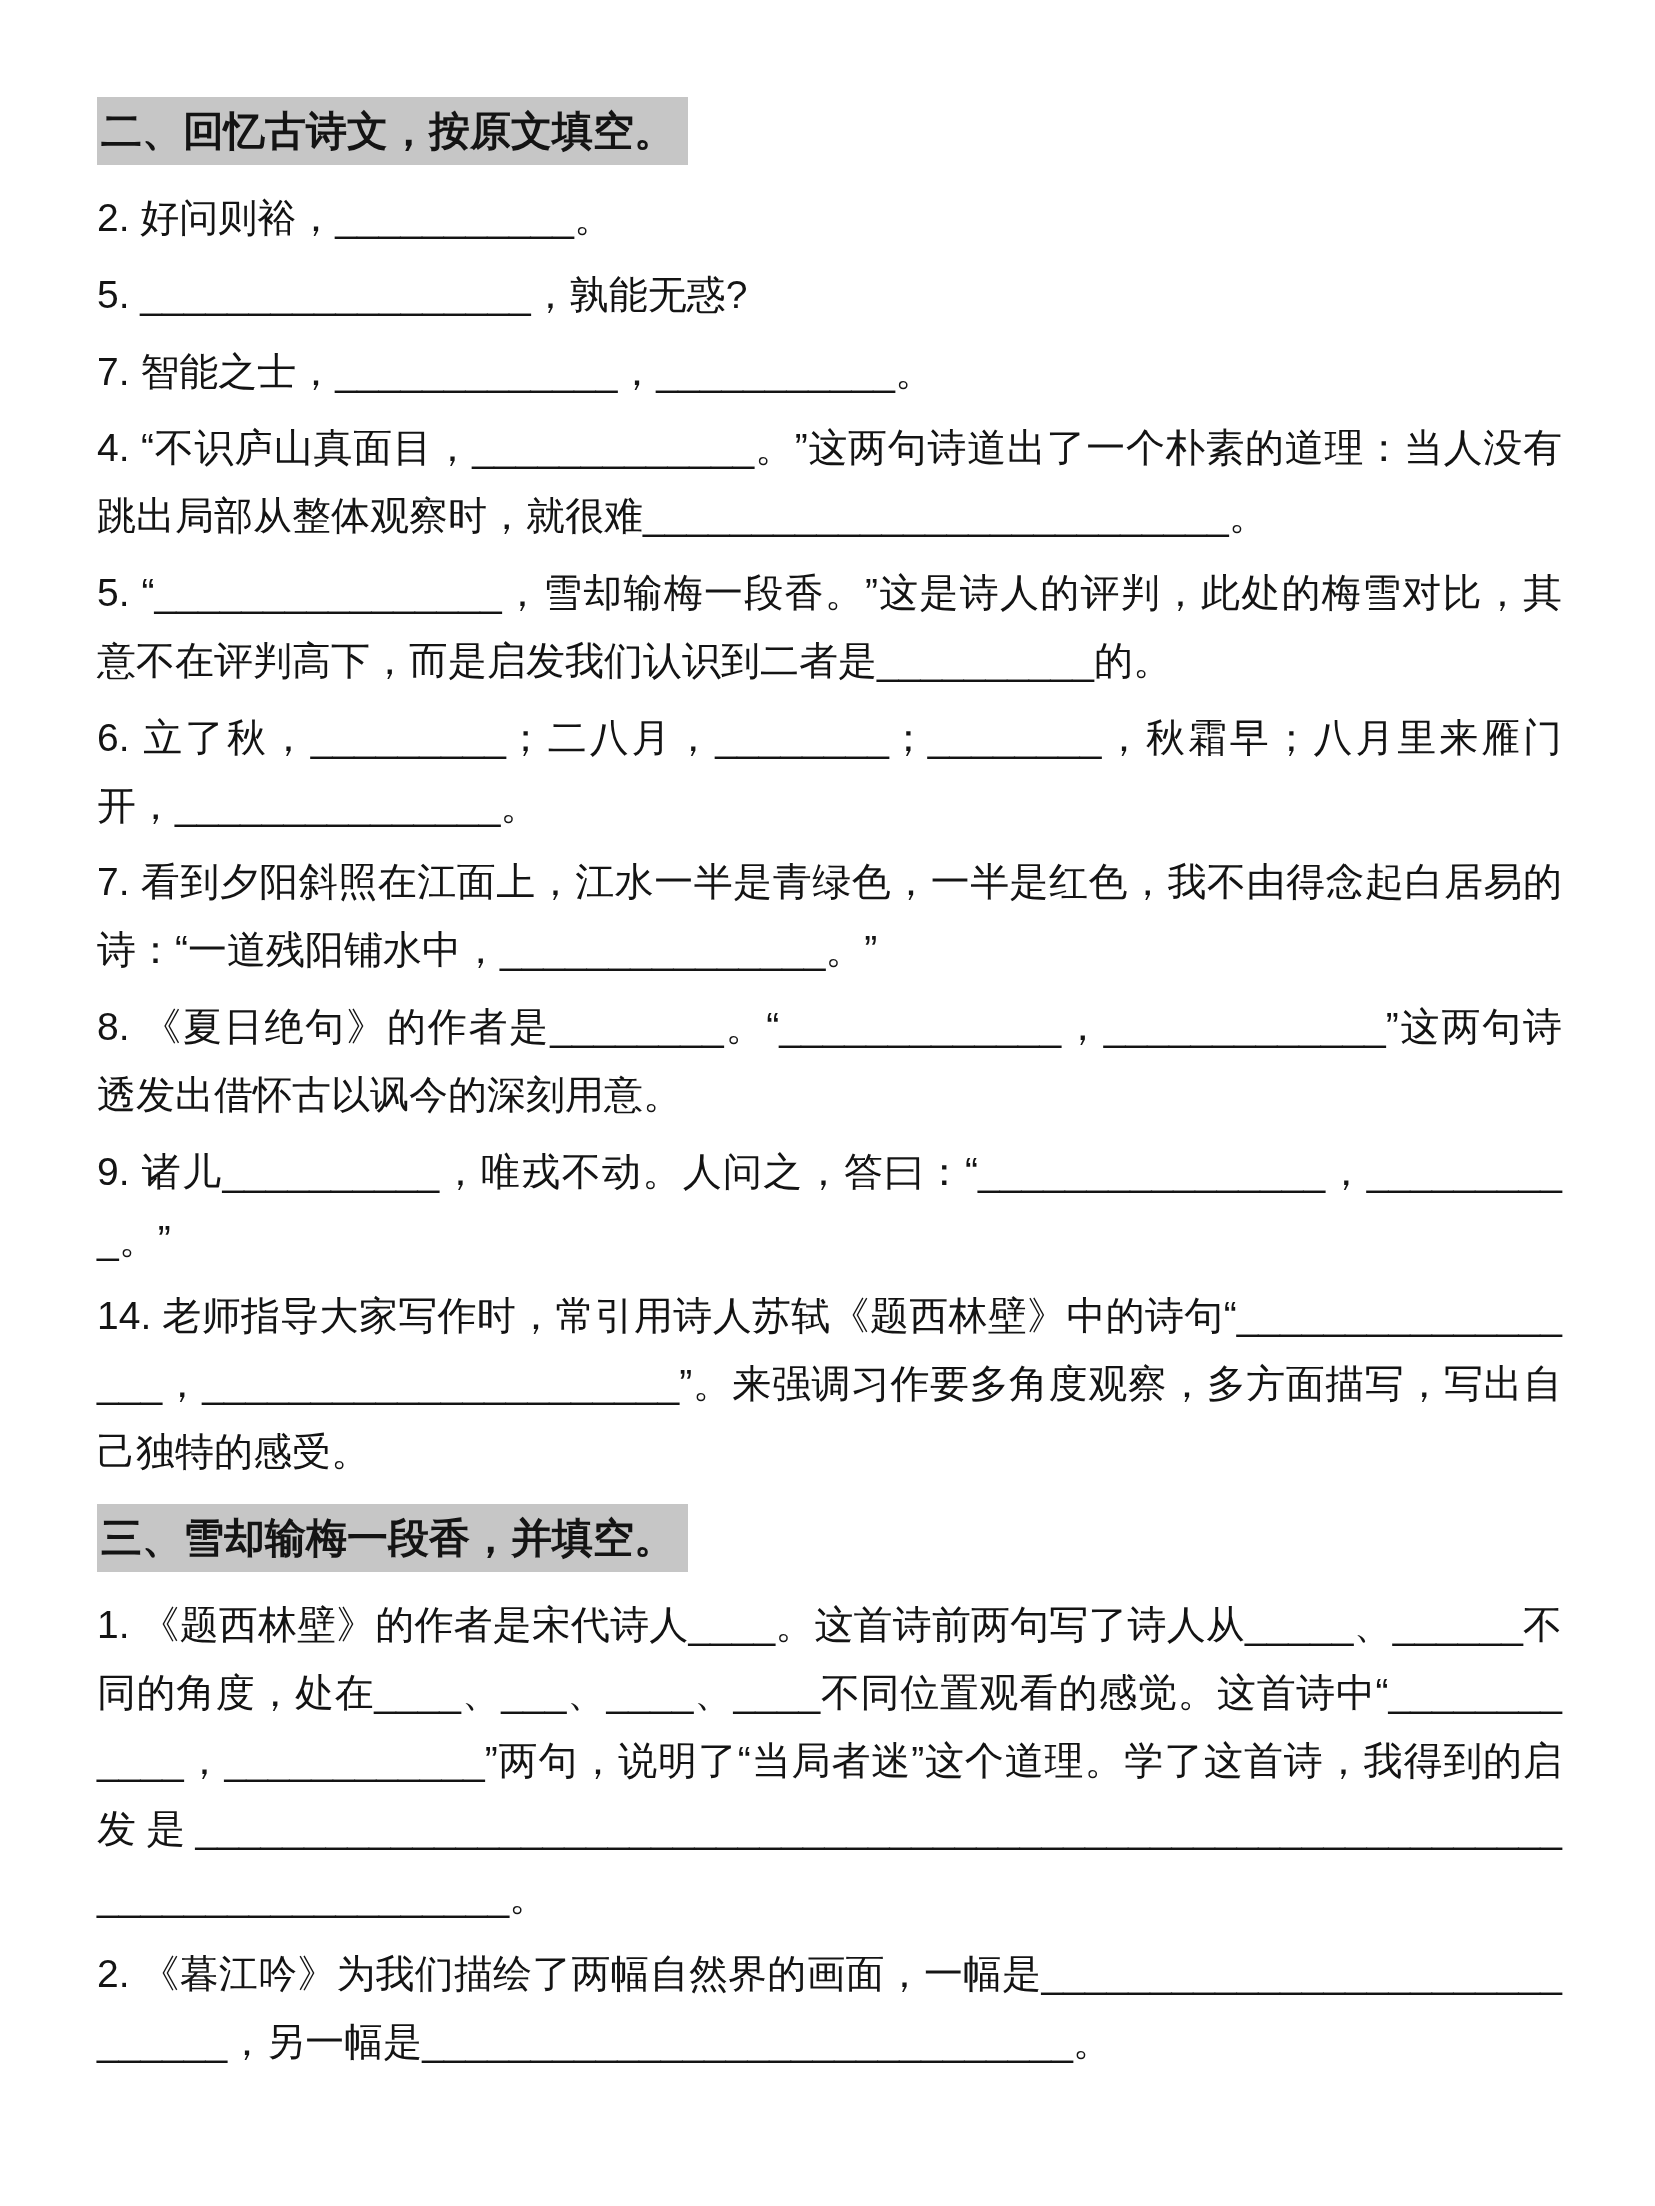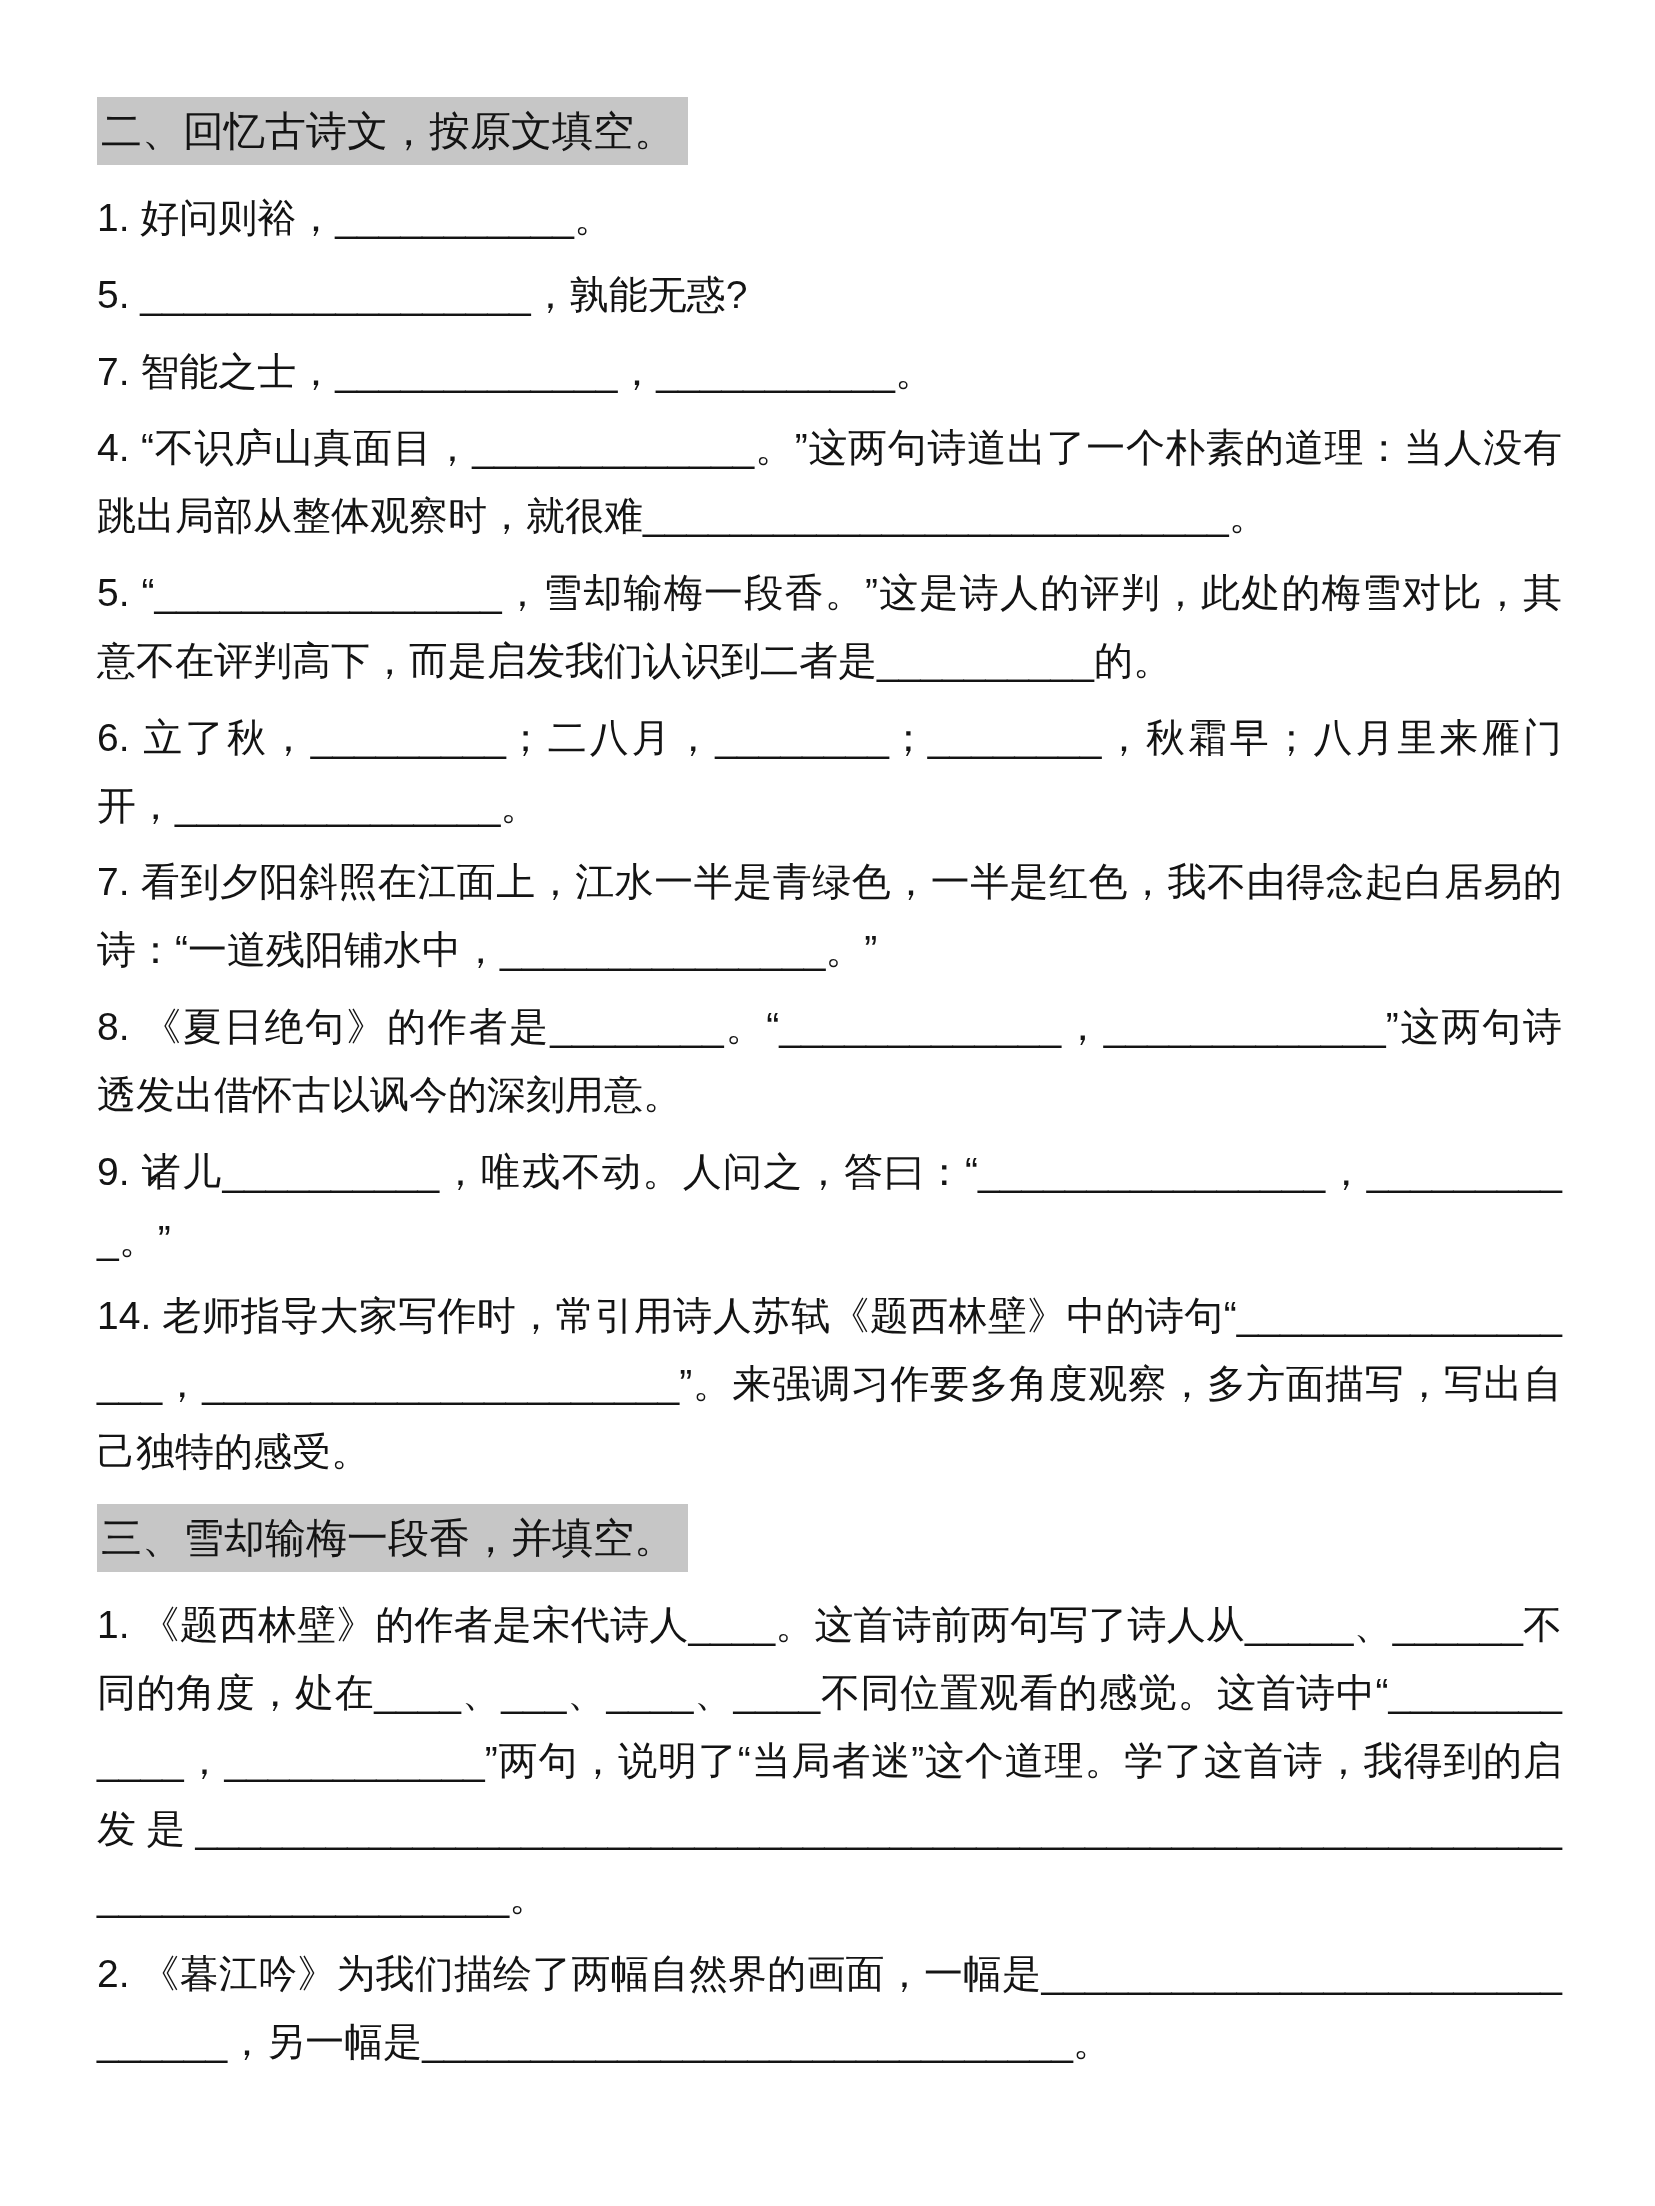--- a/index.html
+++ b/index.html
@@ -21,21 +21,21 @@
     width: 1655px;
     height: 2207px;
     padding: 97px 93px 39px 97px;
     background: var(--bg);
   }
   .section { margin: 0; }
   .section-heading {
     margin: 0 0 19.4px 0;
     font-size: 41px;
     line-height: 60px;
-    font-weight: normal;
+    font-weight: bold;
   }
   .heading-bar {
     display: inline-block;
     background: var(--highlight);
     padding: 3.9px 13.6px 3.9px 3.9px;
   }
   .question {
     margin: 0 0 8.7px 0;
     font-size: 39px;
     line-height: 68px;
@@ -44,21 +44,21 @@
   }
   .section + .section { margin-top: 17.5px; }
 </style>
 </head>
 <body>
 
 <div class="page">
 
   <section class="section">
     <h2 class="section-heading"><span class="heading-bar">二、回忆古诗文，按原文填空。</span></h2>
-    <p class="question">1. 好问则裕，___________。</p>
+    <p class="question">2. 好问则裕，___________。</p>
     <p class="question">5. __________________，孰能无惑?</p>
     <p class="question">7. 智能之士，_____________，___________。</p>
     <p class="question">4. “不识庐山真面目，_____________。”这两句诗道出了一个朴素的道理：当人没有跳出局部从整体观察时，就很难___________________________。</p>
     <p class="question">5. “________________，雪却输梅一段香。”这是诗人的评判，此处的梅雪对比，其意不在评判高下，而是启发我们认识到二者是__________的。</p>
     <p class="question">6. 立了秋，_________；二八月，________；________，秋霜早；八月里来雁门开，_______________。</p>
     <p class="question">7. 看到夕阳斜照在江面上，江水一半是青绿色，一半是红色，我不由得念起白居易的诗：“一道残阳铺水中，_______________。”</p>
     <p class="question">8. 《夏日绝句》的作者是________。“_____________，_____________”这两句诗透发出借怀古以讽今的深刻用意。</p>
     <p class="question">9. 诸儿__________，唯戎不动。人问之，答曰：“________________，__________。”</p>
     <p class="question">14. 老师指导大家写作时，常引用诗人苏轼《题西林壁》中的诗句“__________________，______________________”。来强调习作要多角度观察，多方面描写，写出自己独特的感受。</p>
   </section>

